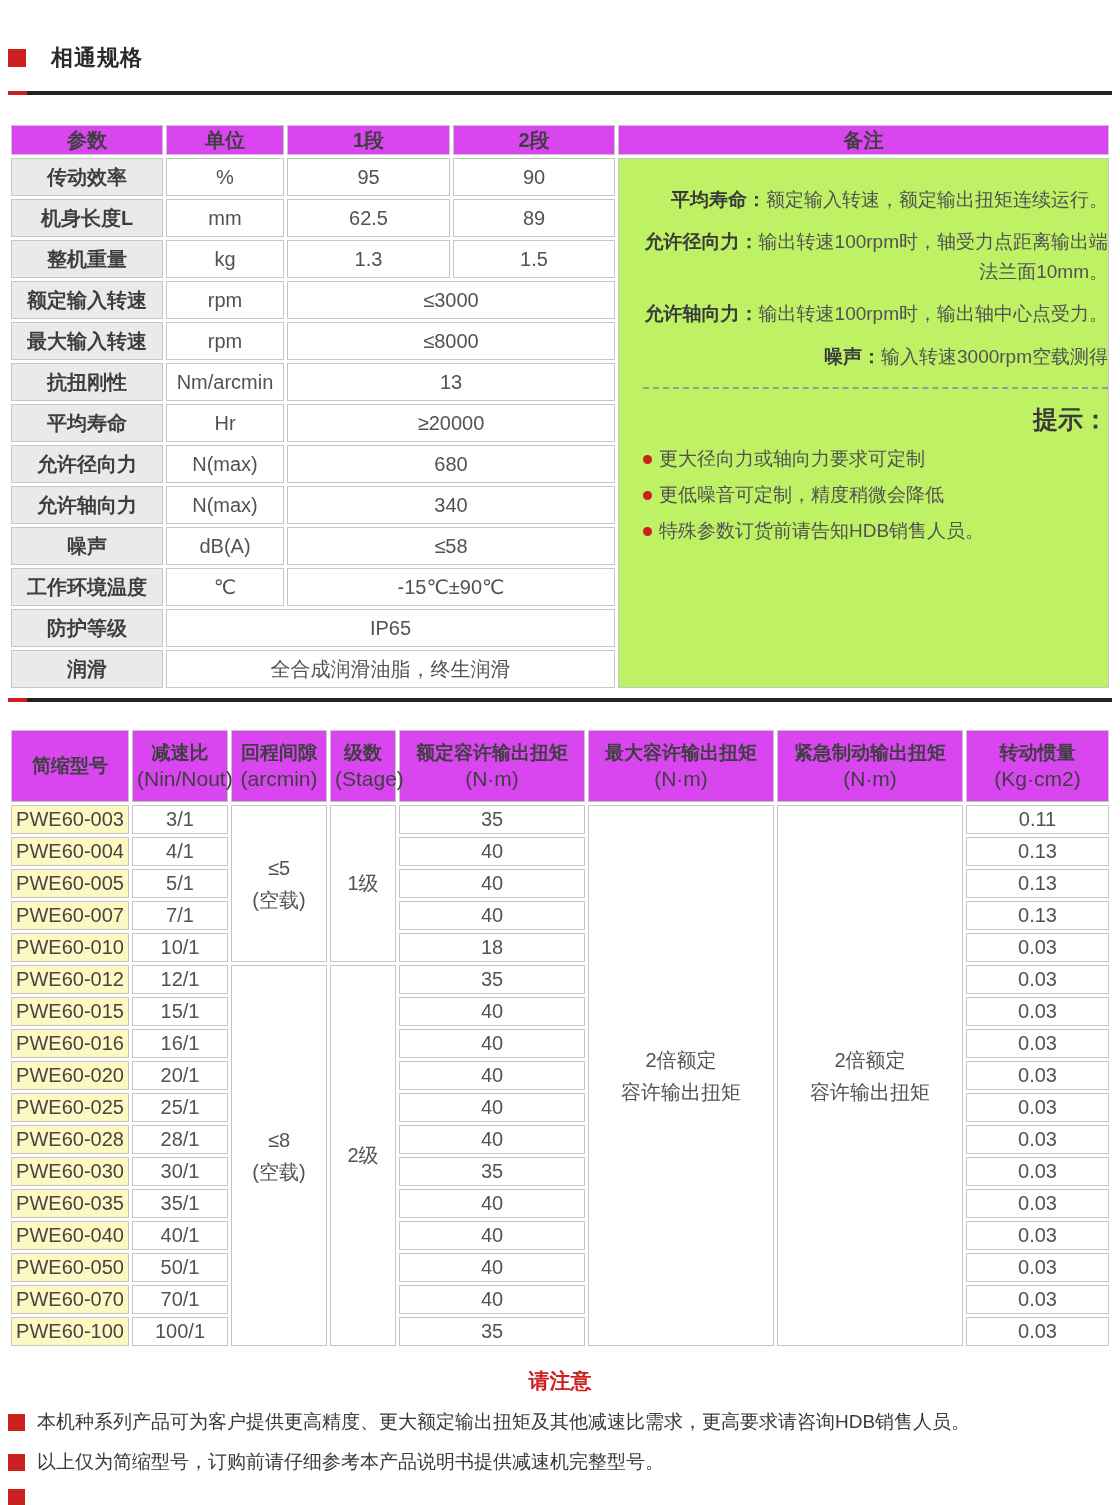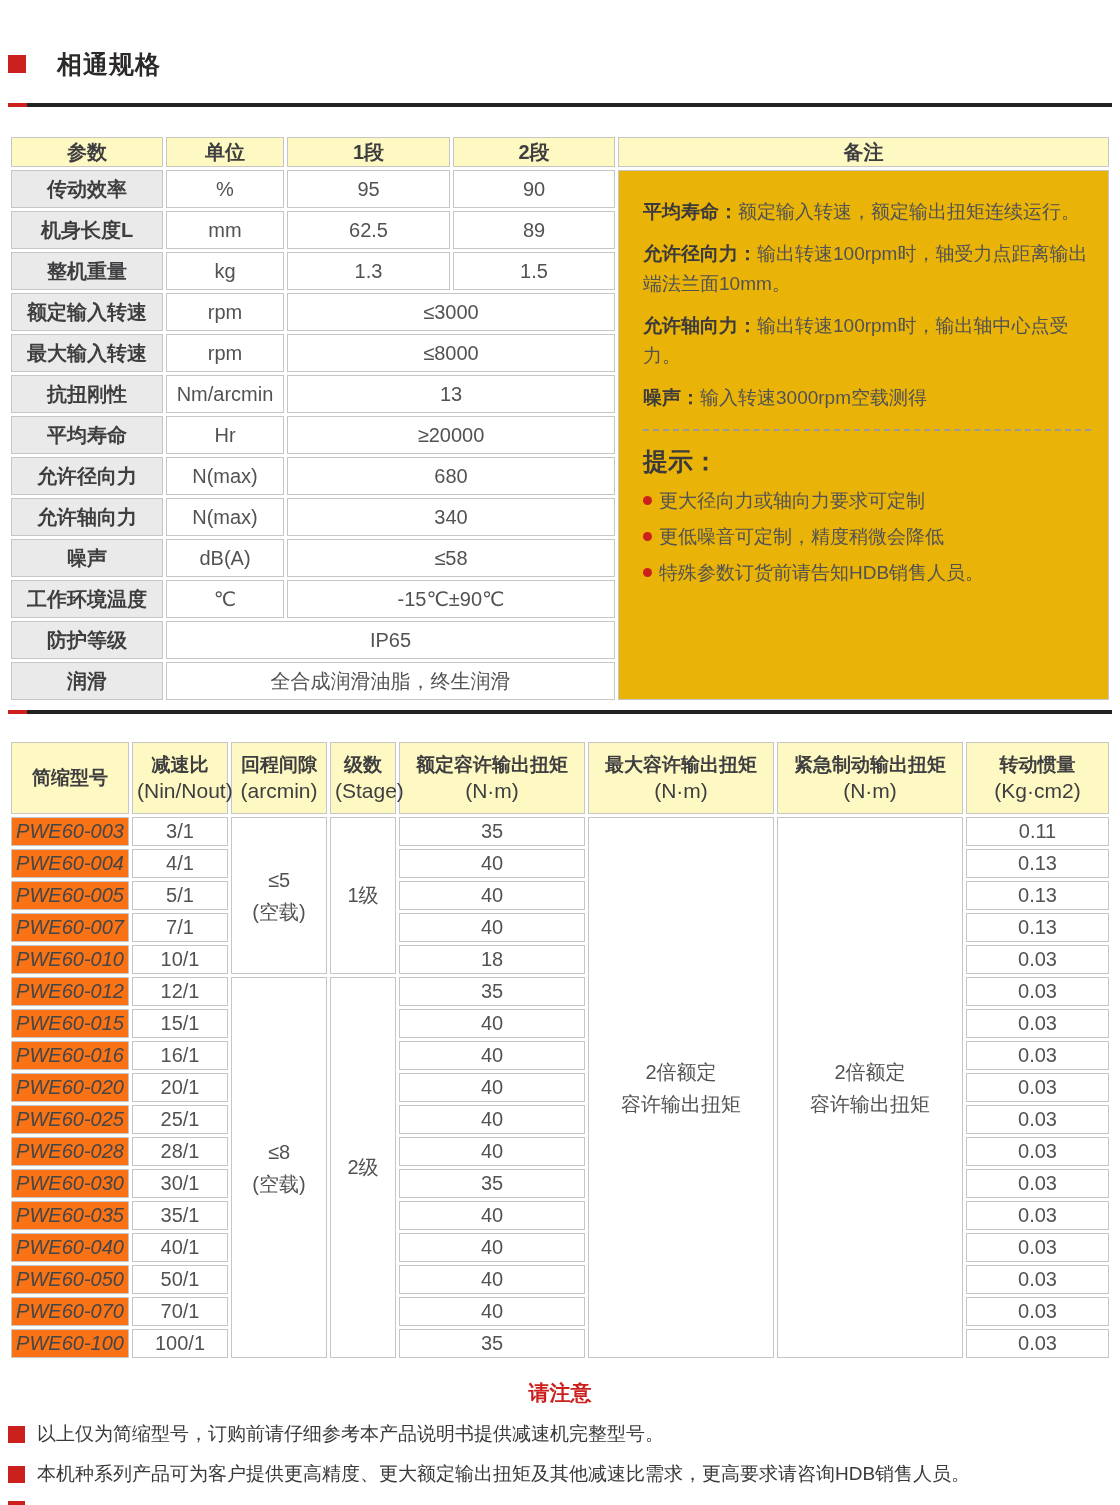--- a/index.html
+++ b/index.html
@@ -10,45 +10,45 @@
     font-family:"Liberation Sans","DejaVu Sans",sans-serif;
     color:#4f5052;
   }
   .page { padding:0 8px; }
 
   
   .sec-head { display:flex; align-items:center; gap:13px; }
   .sec-head.first { padding-top:32px; }
   .sec-head.second { margin-top:44px; }
   .sq { width:18px; height:18px; background:var(--accent); flex:none; }
-  .sec-head h2 { margin:18px; font-size:25px; line-height:28px; font-weight:bold; color:#2b2a29; letter-spacing:1px; }
+  .sec-head h2 { margin:12px; font-size:22px; line-height:28px; font-weight:bold; color:#2b2a29; letter-spacing:1px; }
   .rule { height:4px; margin-top:7px; background:linear-gradient(to right, var(--accent) 0 19px, #222222 19px); }
 
   
   table { border-collapse:separate; border-spacing:3px; table-layout:fixed; width:1104px; }
   th, td { border:1px solid #c6c6c6; text-align:center; vertical-align:middle; font-size:20px; padding:0 4px; }
-  th { background:#fef9c3; color:#3e3e40; font-weight:bold; height:30px;margin-left:21px; }
+  th { background:#d946ef; color:#3e3e40; font-weight:bold; height:30px;margin-left:21px; }
   .t1 { margin-top:27px; }
   .t1 td { height:38px; }
   td.param { background:#eaeaea; font-weight:bold; color:#3e3e40; }
   td.val { background:#ffffff; color:#515254; }
-  td.remarks { background:#eab308; vertical-align:top; text-align:left; padding:26px 17px 0 24px; }
+  td.remarks { background:#bef264; vertical-align:top; text-align:right; padding:26px 0 0 24px; }
   .rp { font-size:19px; line-height:1.55; color:#515254; margin-bottom:13px; }
   .rp b { color:#3a3a3c; }
   .dash { border-top:2px dashed #9a9a9a; margin:16px 0 14px; }
   .tips-title { font-weight:bold; color:#3a3a3c; font-size:25px; margin-bottom:10px; }
   .tip { display:flex; align-items:center; gap:7px; font-size:19px; margin-bottom:10px; color:#515254; }
   .tip .dot { width:9px; height:9px; border-radius:50%; background:var(--accent); flex:none; }
 
   .t2 { margin-top:25px; }
   .t2 th { height:72px; }
   .t2 th .main { font-size:19px; font-weight:bold; line-height:1.25; }
   .t2 th .sub  { font-size:21px; font-weight:normal; margin-top:2px; }
   .t2 td { height:29px; background:#ffffff; color:#515254; }
-  .t2 td.model { background:#f97316; color:#454547;font-style:italic; }
+  .t2 td.model { background:#fef9c3; color:#454547; }
   .t2 td.merged div { line-height:1.6; }
 
   
   .notice { margin-top:18px; }
   .notice-title { color:var(--accent); font-weight:bold; font-size:21px;text-align:center; }
   .note-item { display:flex; align-items:center; gap:12px; margin-top:14px; font-size:19px; color:#39393b; }
   .note-sq { width:17px; height:17px; background:var(--accent); flex:none; }
 </style>
 </head>
 <body>
@@ -338,25 +338,25 @@
           <td>0.03</td>
         </tr>
       </tbody>
   </table>
 
   <div class="notice">
     <div class="notice-title">请注意</div>
     <div id="noticeItems">
         <div class="note-item">
           <span class="note-sq"></span>
-          <span>以上仅为简缩型号，订购前请仔细参考本产品说明书提供减速机完整型号。</span>
+          <span>本机种系列产品可为客户提供更高精度、更大额定输出扭矩及其他减速比需求，更高要求请咨询HDB销售人员。</span>
         </div>
         <div class="note-item">
           <span class="note-sq"></span>
-          <span>本机种系列产品可为客户提供更高精度、更大额定输出扭矩及其他减速比需求，更高要求请咨询HDB销售人员。</span>
+          <span>以上仅为简缩型号，订购前请仔细参考本产品说明书提供减速机完整型号。</span>
         </div>
         <div class="note-item">
           <span class="note-sq"></span>
         </div>
       </div>
   </div>
 
 </div>
 
 </body></html>

